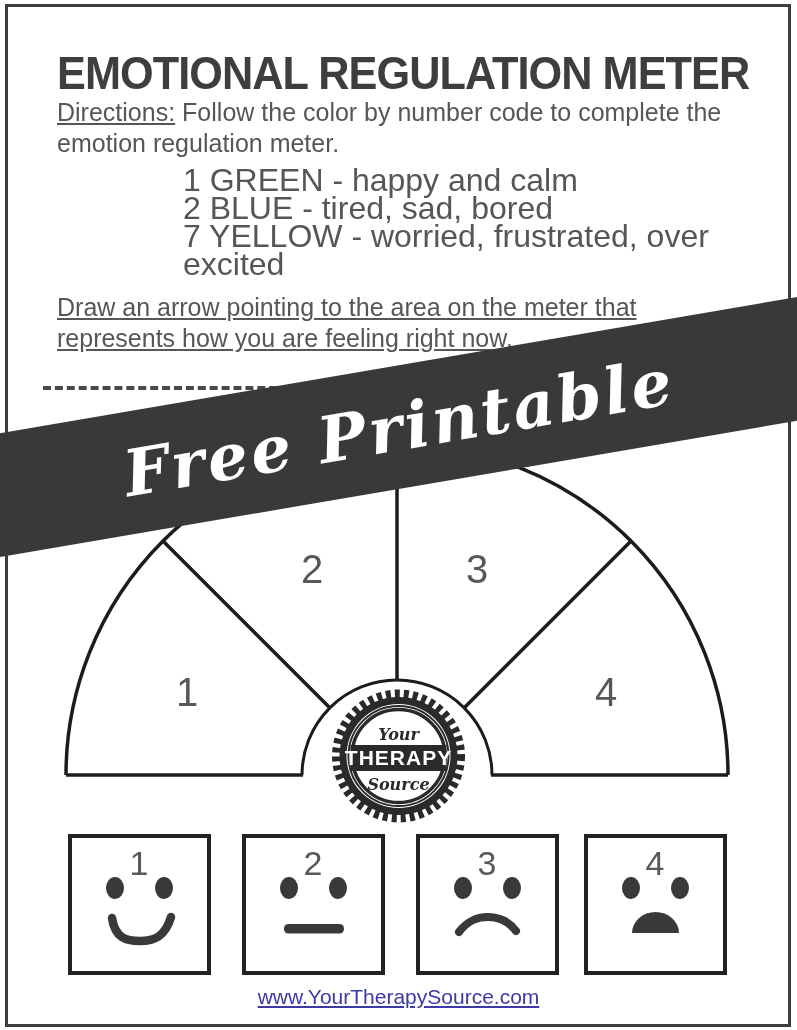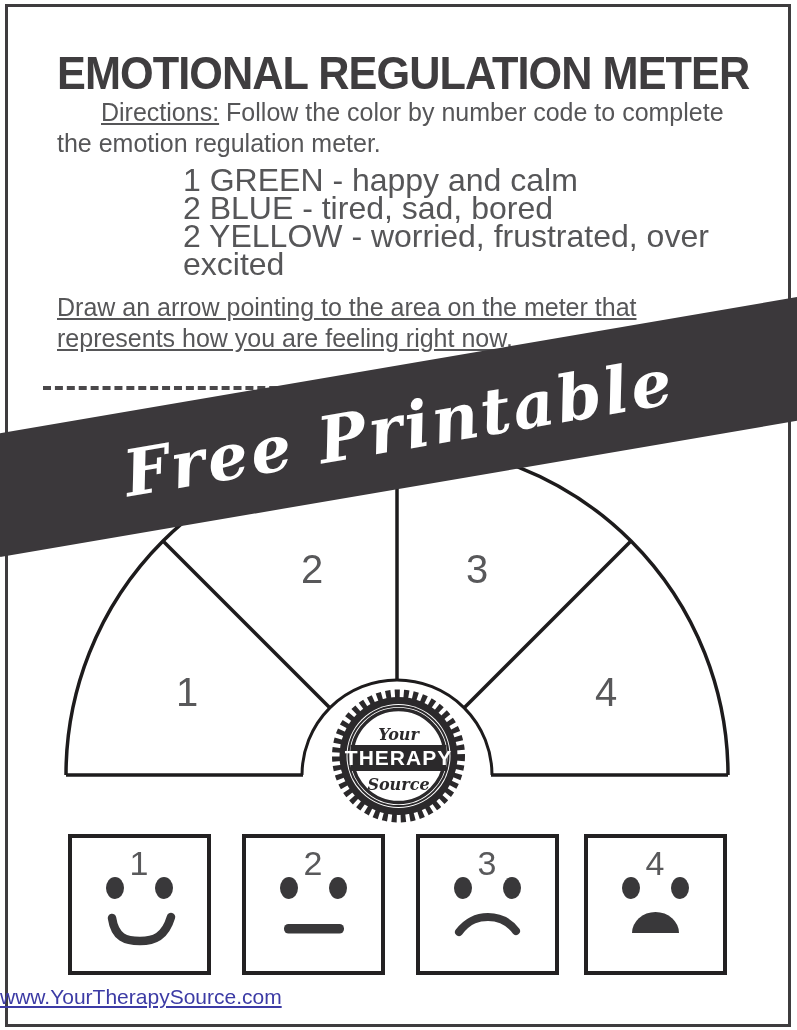--- a/index.html
+++ b/index.html
@@ -14,21 +14,21 @@
   }
   .title {
     position:absolute; left:57px; top:46px; z-index:2;
     font-size:46px; font-weight:bold; letter-spacing:-1px; color:#3f3d3f;
     transform:scaleX(0.94); transform-origin:left center; white-space:nowrap;
   }
   .directions {
     position:absolute; left:57px; top:97px; width:700px; z-index:2;
     font-size:25px; line-height:31px; color:#565658;
   }
-  .dir-label { text-decoration:underline; margin-right:7px;margin-left:44px; }
+  .dir-label { text-decoration:underline; margin-right:7px; }
   .code-list {
     position:absolute; left:183px; top:166px; z-index:2;
     font-size:32px; line-height:28px; color:#565658;
   }
   .arrow-text {
     position:absolute; left:57px; top:292px; width:690px; z-index:2;
     font-size:25px; line-height:31px; color:#565658;text-decoration:underline;
   }
   .cut-line {
     position:absolute; left:43px; top:386px; width:520px; height:0;
@@ -57,41 +57,41 @@
     font-size:21px; fill:#ffffff; text-anchor:middle; letter-spacing:1px;
   }
   .face-box {
     position:absolute; top:834px; width:143px; height:141px;
     border:4px solid #232122; background:#fff; z-index:2;
   }
   .face-num {
     font-family:"Liberation Sans", sans-serif; font-size:34px; fill:#59595b;
     text-anchor:middle;
   }
-  .footer { position:absolute; left:0; top:985px; width:797px; z-index:2; }
+  .footer { position:absolute; left:0; top:985px; width:797px; text-align:center; z-index:2; }
   .footer a {
     color:#3c3ba5; font-size:21px; text-decoration:underline; cursor:pointer;
     font-family:"Liberation Sans", sans-serif;
   }
 </style>
 </head>
 <body>
 
 <div class="page">
 
   <div class="frame"></div>
 
   <h1 class="title">EMOTIONAL REGULATION METER</h1>
 
   <p class="directions"><span class="dir-label">Directions:</span><span>Follow the color by number code to complete the emotion regulation meter.</span></p>
 
   <div class="code-list">
     <div>1 GREEN - happy and calm</div>
     <div>2 BLUE - tired, sad, bored</div>
-    <div>2 YELLOW - worried, frustrated, over excited</div>
+    <div>7 YELLOW - worried, frustrated, over excited</div>
   </div>
 
   <p class="arrow-text">Draw an arrow pointing to the area on the meter that represents how you are feeling right now.</p>
 
   <div class="cut-line"></div>
 
   <svg class="meter-svg" width="797" height="1030" viewBox="0 0 797 1030">
     <g stroke="#1d1b1c" stroke-width="3.5" fill="none">
       <path d="M 66 775 A 331 331 0 0 1 728 775"></path>
       <line x1="66" y1="775" x2="303" y2="775"></line>

